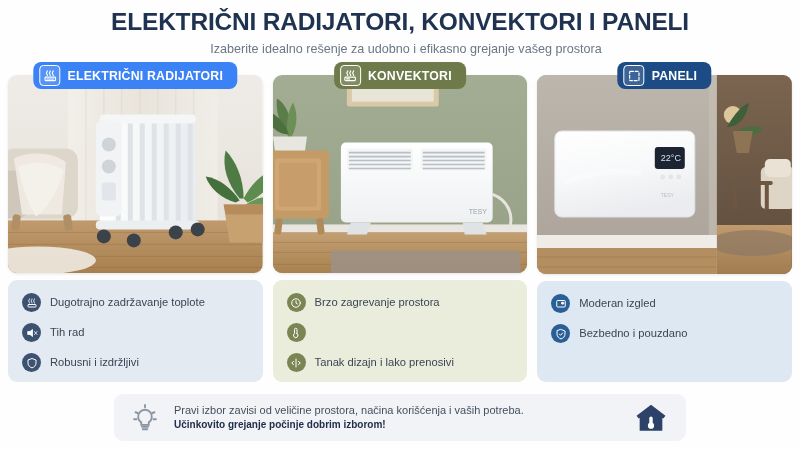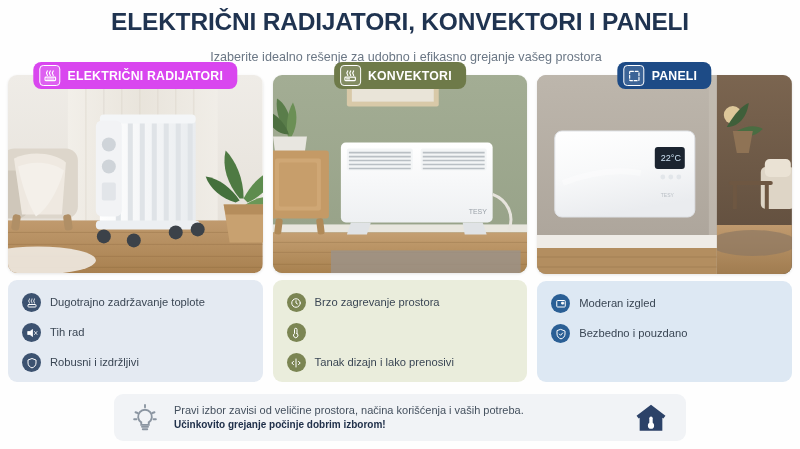--- a/index.html
+++ b/index.html
@@ -11,21 +11,21 @@
   }
   .page { position: relative; width: 800px; height: 449px; }
 
   
   .hdr { text-align: center; padding-top: 9px; }
   .hdr h1 {
     font-size: 24.5px; font-weight: bold; color: #1f3350;
     letter-spacing: -0.2px; line-height: 1.1;
   }
   .hdr .sub {
-    font-size: 12.6px; color: #6b7785; margin-top: 14px; font-weight: 400; padding-left: 12px;
+    font-size: 12.6px; color: #6b7785; margin-top: 6px; font-weight: 400; padding-left: 12px;
   }
 
   
   .cards {
     position: absolute; top: 62px; left: 8px;
     width: 784px; height: 320px;
     display: flex; gap: 10px;
   }
   .card { position: relative; width: 254.6px; display: flex; flex-direction: column; }
 
@@ -91,21 +91,21 @@
 <div class="page">
 
   <div class="hdr">
     <h1>ELEKTRIČNI RADIJATORI, KONVEKTORI I PANELI</h1>
     <div class="sub">Izaberite idealno rešenje za udobno i efikasno grejanje vašeg prostora</div>
   </div>
 
   <div class="cards">
 
     <div class="card">
-      <div class="badge" style="background:#d946ef">
+      <div class="badge" style="background:#3b82f6">
         <span class="bico">
           <svg viewBox="0 0 24 24" fill="none" stroke="#fff" stroke-width="2" stroke-linecap="round">
             <path d="M7 3c0 2-1.5 2-1.5 4S7 9 7 11"></path>
             <path d="M12 3c0 2-1.5 2-1.5 4s1.5 2 1.5 4"></path>
             <path d="M17 3c0 2-1.5 2-1.5 4s1.5 2 1.5 4"></path>
             <rect x="3" y="14" width="18" height="6" rx="1.4"></rect>
             <path d="M6 17.2h12"></path>
           </svg>
         </span>
         <span>ELEKTRIČNI RADIJATORI</span>

